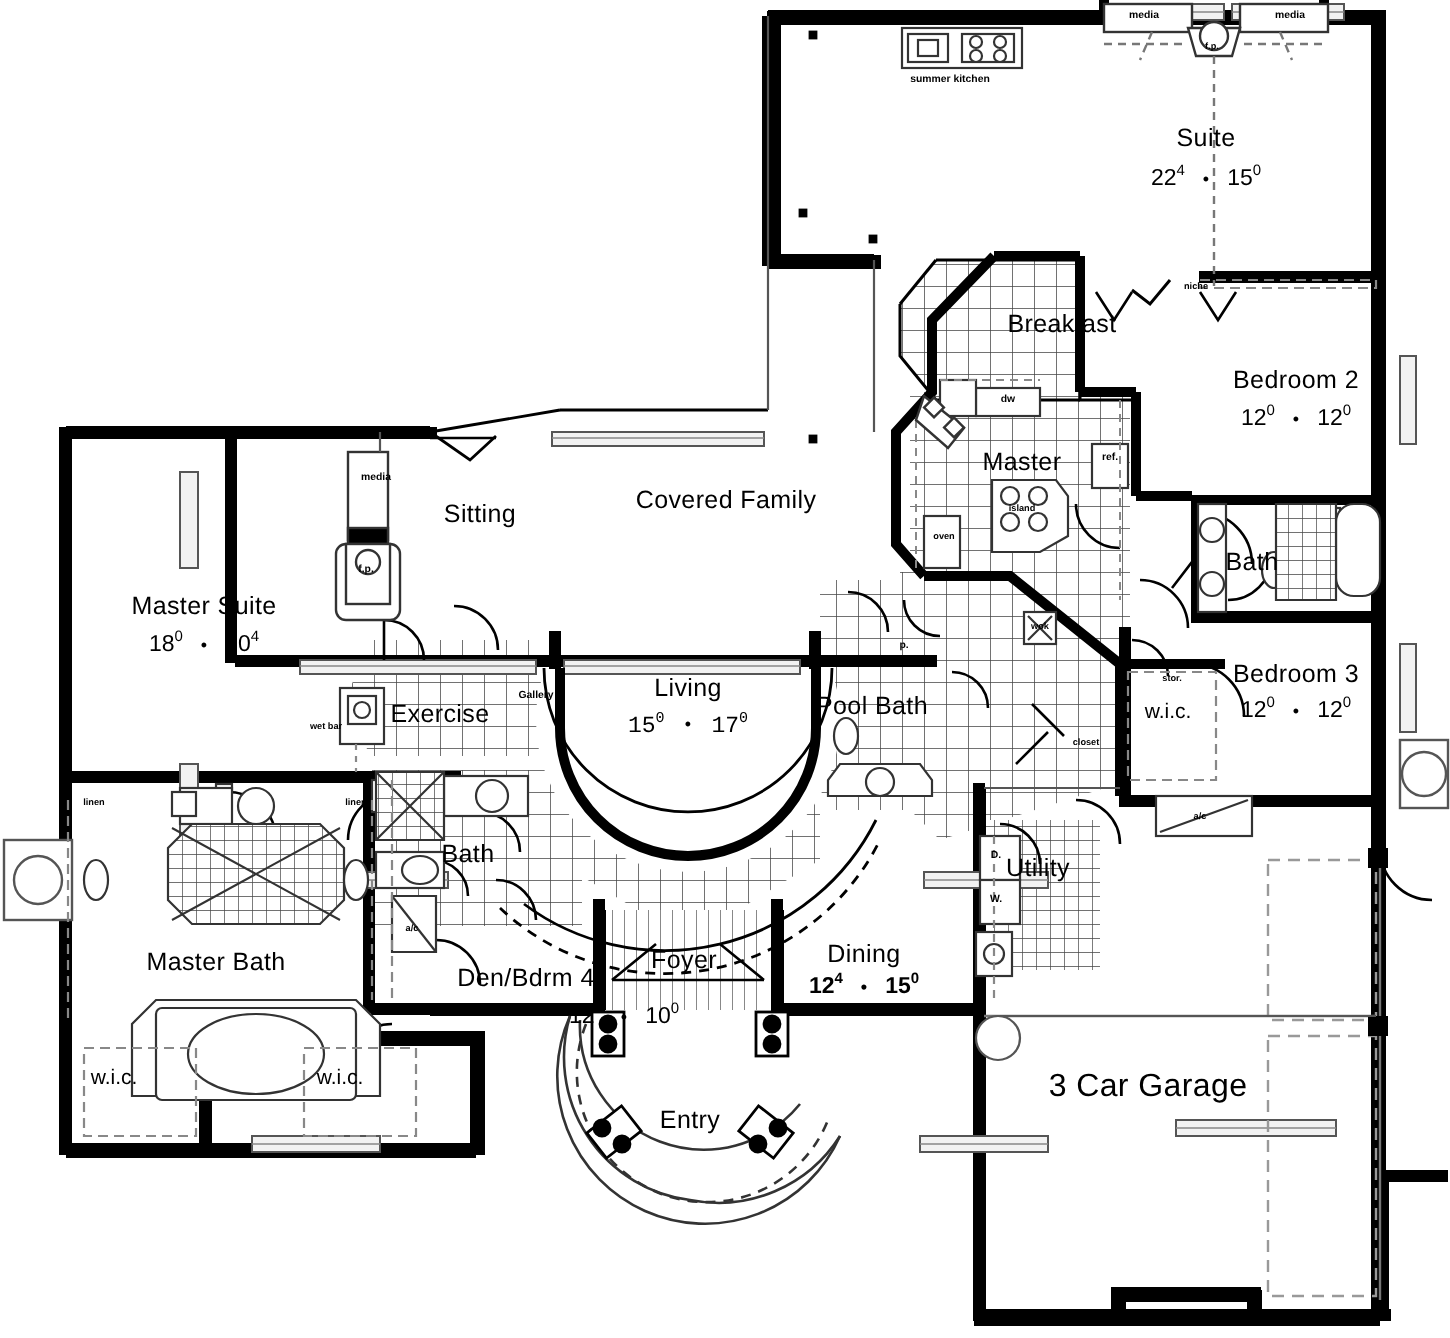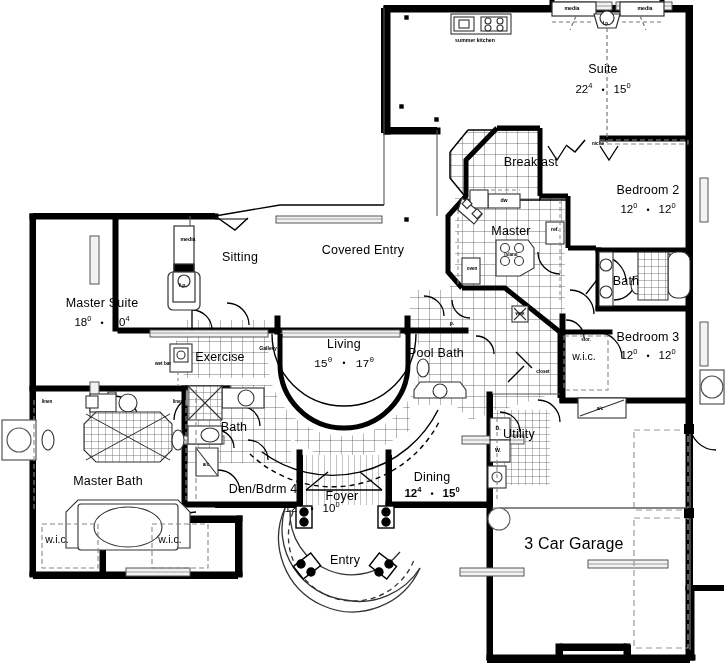--- a/index.html
+++ b/index.html
@@ -423,39 +423,39 @@
   </g>
   <g stroke="#000" stroke-width="1.2" fill="none">
     <path d="M215 219 L248 219"></path>
   </g>
 </svg>
 
 <div id="room-labels">
       <div class="lbl room-name" style="left: 102px; top: 303px;">Master Suite</div>
       <div class="lbl room-dim" style="left: 102px; top: 321px;">18<span class="dim-sup">0</span><span class="dim-dot">•</span>20<span class="dim-sup">4</span></div>
       <div class="lbl room-name" style="left: 240px; top: 257px;">Sitting</div>
-      <div class="lbl room-name" style="left: 363px; top: 250px;">Covered Entry</div>
+      <div class="lbl room-name" style="left: 363px; top: 250px;">Covered Family</div>
       <div class="lbl room-name" style="left: 603px; top: 69px;">Suite</div>
       <div class="lbl room-dim" style="left: 603px; top: 88px;">22<span class="dim-sup">4</span><span class="dim-dot">•</span>15<span class="dim-sup">0</span></div>
       <div class="lbl room-name" style="left: 531px; top: 162px;">Breakfast</div>
       <div class="lbl room-name" style="left: 511px; top: 231px;">Master</div>
       <div class="lbl room-name" style="left: 648px; top: 190px;">Bedroom 2</div>
       <div class="lbl room-dim" style="left: 648px; top: 208px;">12<span class="dim-sup">0</span><span class="dim-dot">•</span>12<span class="dim-sup">0</span></div>
       <div class="lbl room-name" style="left: 648px; top: 337px;">Bedroom 3</div>
       <div class="lbl room-dim" style="left: 648px; top: 354px;">12<span class="dim-sup">0</span><span class="dim-dot">•</span>12<span class="dim-sup">0</span></div>
       <div class="lbl room-name" style="left: 626px; top: 281px;">Bath</div>
       <div class="lbl room-name" style="left: 344px; top: 344px;">Living</div>
       <div class="lbl room-dim" style="left: 344px; top: 363px; font-family: Liberation Mono, monospace;">15<span class="dim-sup">0</span><span class="dim-dot">•</span>17<span class="dim-sup">0</span></div>
       <div class="lbl room-name" style="left: 220px; top: 357px;">Exercise</div>
       <div class="lbl room-name" style="left: 436px; top: 353px;">Pool Bath</div>
       <div class="lbl room-name" style="left: 234px; top: 427px;">Bath</div>
       <div class="lbl room-name" style="left: 108px; top: 481px;">Master Bath</div>
       <div class="lbl room-name" style="left: 263px; top: 489px;">Den/Bdrm 4</div>
       <div class="lbl room-dim" style="left: 264px; top: 507px; margin-left: 48px;">12<span class="dim-sup">4</span><span class="dim-dot">•</span>10<span class="dim-sup">0</span></div>
-      <div class="lbl room-name" style="left: 342px; top: 480px; margin-top: 16px;">Foyer</div>
+      <div class="lbl room-name" style="left: 342px; top: 480px;">Foyer</div>
       <div class="lbl room-name" style="left: 432px; top: 477px;">Dining</div>
       <div class="lbl room-dim" style="left: 432px; top: 492px; font-weight: bold;">12<span class="dim-sup">4</span><span class="dim-dot">•</span>15<span class="dim-sup">0</span></div>
       <div class="lbl room-name" style="left: 345px; top: 560px;">Entry</div>
       <div class="lbl room-name" style="left: 519px; top: 434px;">Utility</div>
       <div class="lbl room-name big" style="left: 574px; top: 544px;">3 Car Garage</div>
     </div>
 <div id="closet-labels">
       <div class="lbl wic" style="left: 57px; top: 539px;">w.i.c.</div>
       <div class="lbl wic" style="left: 170px; top: 539px;">w.i.c.</div>
       <div class="lbl wic" style="left: 584px; top: 356px;">w.i.c.</div>

